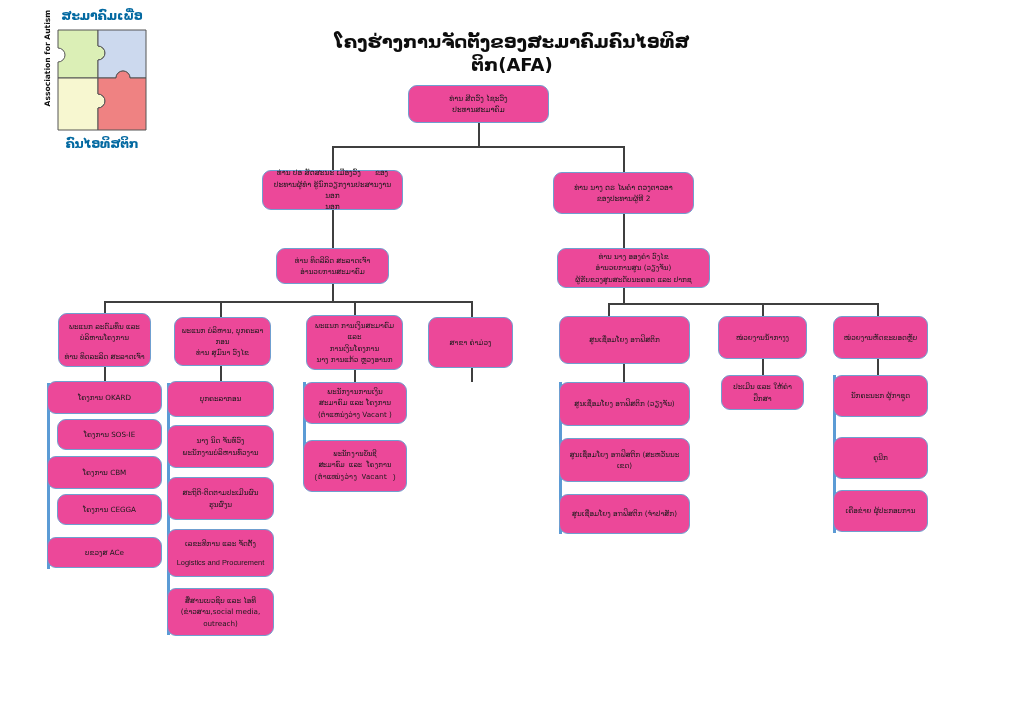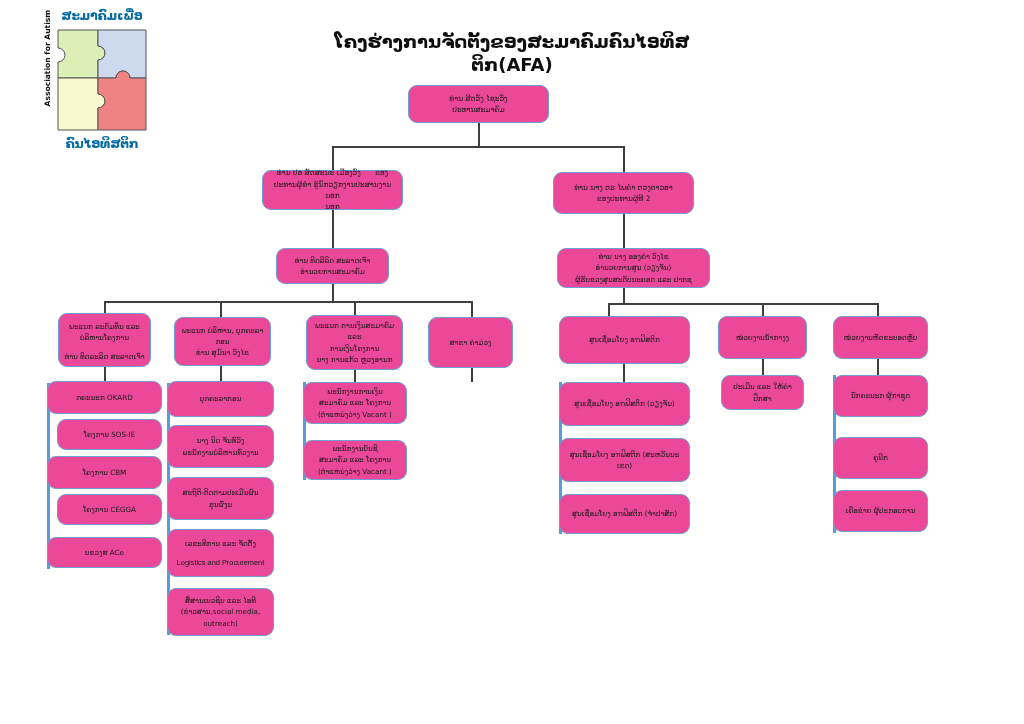--- a/index.html
+++ b/index.html
@@ -207,21 +207,21 @@
     </div>
   </div>
 
   <div class="box" style="left:833px; top:316px; width:95px; height:43px;">
     <div class="inner">
       <span>ໜ່ວຍງານຫັດຂະບອດຫຼັບ</span>
     </div>
   </div>
 
   <div class="box" style="left:47px; top:381px; width:115px; height:33px;">
-    <div class="inner"><span>ກຄະນະກ OKARD</span></div>
+    <div class="inner"><span>ໂຄງການ OKARD</span></div>
   </div>
   <div class="box" style="left:57px; top:419px; width:105px; height:31px;">
     <div class="inner"><span>ໂຄງການ SOS-IE</span></div>
   </div>
   <div class="box" style="left:47px; top:456px; width:115px; height:33px;">
     <div class="inner"><span>ໂຄງການ CBM</span></div>
   </div>
   <div class="box" style="left:57px; top:494px; width:105px; height:31px;">
     <div class="inner"><span>ໂຄງການ CEGGA</span></div>
   </div>
@@ -261,21 +261,21 @@
     </div>
   </div>
 
   <div class="box" style="left:303px; top:382px; width:104px; height:42px;">
     <div class="inner">
       <span>ພະນັກງານການເງິນ</span><br>
       <span>ສະມາຄົມ ແລະ ໂຄງການ</span><br>
       <span>(ຕໍາແຫນ່ງວ່າງ Vacant )</span>
     </div>
   </div>
-  <div class="box" style="left:303px; top:440px; width:104px; height:40px;">
+  <div class="box" style="left:303px; top:440px; width:104px; height:52px;font-family:Liberation Mono, monospace;">
     <div class="inner">
       <span>ພະນັກງານບັນຊີ</span><br>
       <span>ສະມາຄົມ ແລະ ໂຄງການ</span><br>
       <span>(ຕໍາແຫນ່ງວ່າງ Vacant )</span>
     </div>
   </div>
 
 
   <div class="box" style="left:559px; top:382px; width:131px; height:44px;">
     <div class="inner"><span>ສູນເຊື່ອມໂຍງ ອຠຟິສຕິກ (ວຽງຈັນ)</span></div>

